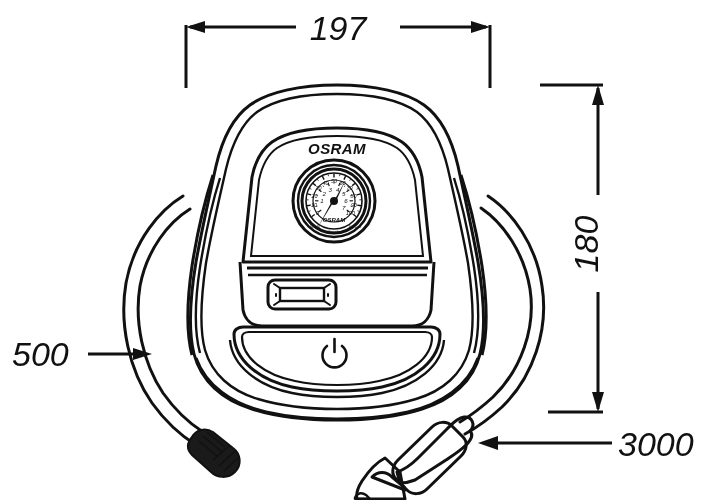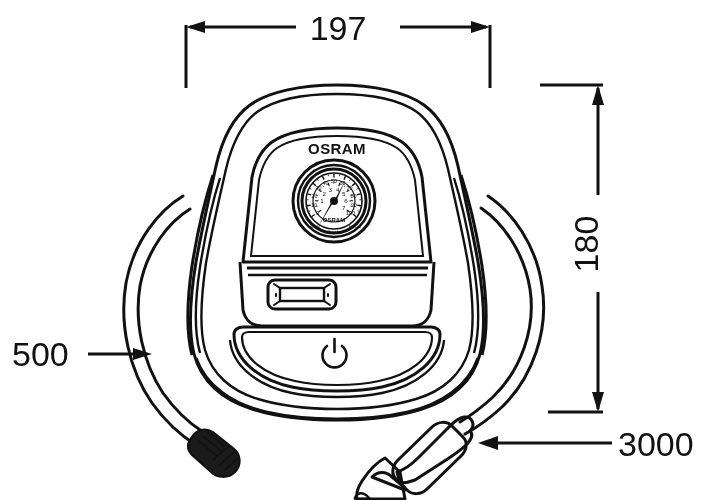--- a/index.html
+++ b/index.html
@@ -1,18 +1,18 @@
 <!DOCTYPE html>
 <html><head>
 <meta charset="utf-8">
 <style>
   html,body{margin:0;padding:0;background:#ffffff;}
   body{width:712px;height:500px;position:relative;overflow:hidden;
        font-family:"Liberation Sans","DejaVu Sans",sans-serif;color:#111;}
-  #stage{position:absolute;left:0;top:0;width:712px;height:500px;}
+  #stage{position:absolute;left:0;top:0;width:712px;height:500px;font-style:italic;}
   svg{display:block;}
   .dimtext{font-family:"Liberation Sans","DejaVu Sans",sans-serif;
            font-size:34px;font-weight:400;fill:#111;}
   .brandtext{font-family:"Liberation Sans","DejaVu Sans",sans-serif;
              font-weight:bold;font-size:15px;letter-spacing:0.4px;fill:#111;}
   .gaugenum{font-family:"Liberation Sans","DejaVu Sans",sans-serif;
             font-size:5.4px;fill:#111;}
   .gaugenum-in{font-family:"Liberation Sans","DejaVu Sans",sans-serif;
             font-size:6.2px;fill:#111;}
   .gaugebrand{font-family:"Liberation Sans","DejaVu Sans",sans-serif;

